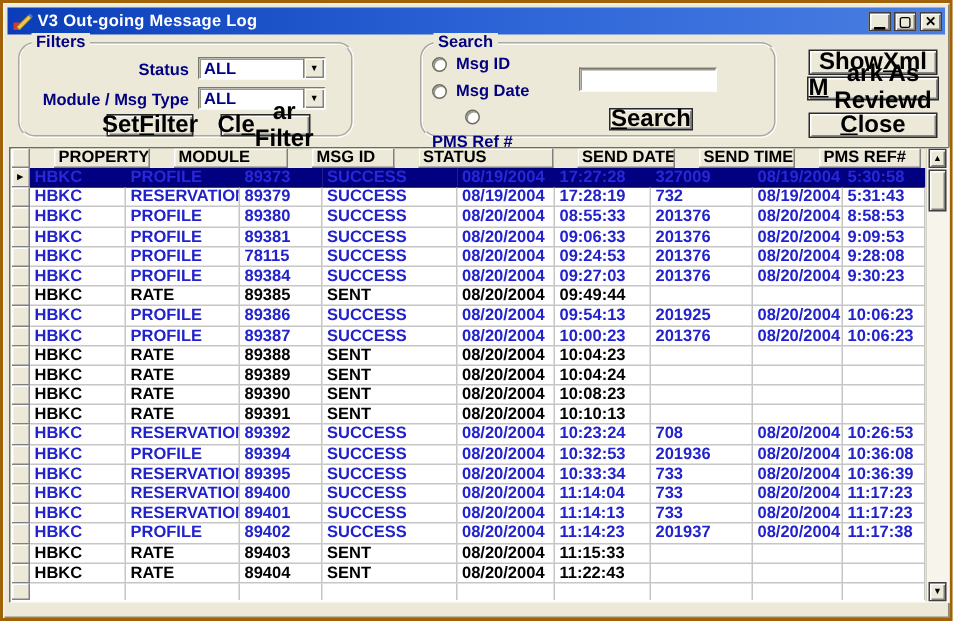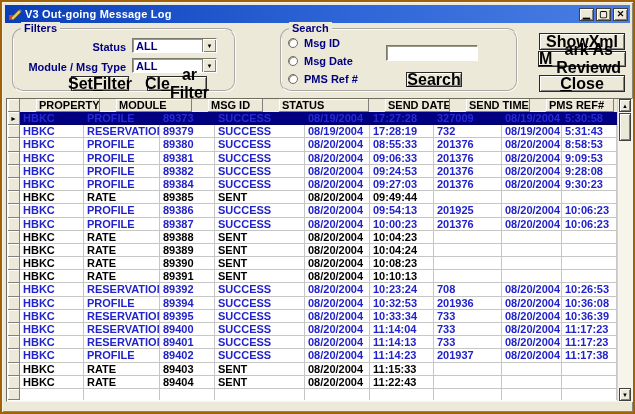--- a/index.html
+++ b/index.html
@@ -170,21 +170,21 @@
   <div class="groupbox" id="search">
     <span class="legend">Search</span>
     <div class="radio-row" style="left:6px;top:7px;">
       <span class="radio-dot"></span>
       <span class="navy">Msg ID</span>
     </div>
     <div class="radio-row" style="left:6px;top:25px;">
       <span class="radio-dot"></span>
       <span class="navy">Msg Date</span>
     </div>
-    <div class="radio-row" style="left:6px;top:43px;">
+    <div class="radio-row" style="left:6px;top:43px;flex-direction:column;">
       <span class="radio-dot"></span>
       <span class="navy">PMS Ref #</span>
     </div>
     <input class="textbox" style="left: 104px; top: 15px; width: 92px;" value="">
     <button class="btn" style="left:124px;top:42px;width:56px;height:15px;"><u>S</u>earch</button>
   </div>
 
   <button class="btn" style="left:537px;top:31px;width:86px;height:17px;">Show <u>X</u>ml</button>
   <button class="btn" style="left:536px;top:49px;width:88px;height:16px;"><u>M</u>ark As Reviewd</button>
   <button class="btn" style="left:537px;top:73px;width:86px;height:17px;"><u>C</u>lose</button>
@@ -248,21 +248,21 @@
           <div class="gcell c4">08/20/2004</div>
           <div class="gcell c5">09:06:33</div>
           <div class="gcell c6">201376</div>
           <div class="gcell c7">08/20/2004</div>
           <div class="gcell c8">9:09:53</div>
         </div>
         <div class="grow success">
           <div class="sel-cell"></div>
           <div class="gcell c0">HBKC</div>
           <div class="gcell c1">PROFILE</div>
-          <div class="gcell c2">89382</div>
+          <div class="gcell c2">78115</div>
           <div class="gcell c3">SUCCESS</div>
           <div class="gcell c4">08/20/2004</div>
           <div class="gcell c5">09:24:53</div>
           <div class="gcell c6">201376</div>
           <div class="gcell c7">08/20/2004</div>
           <div class="gcell c8">9:28:08</div>
         </div>
         <div class="grow success">
           <div class="sel-cell"></div>
           <div class="gcell c0">HBKC</div>

